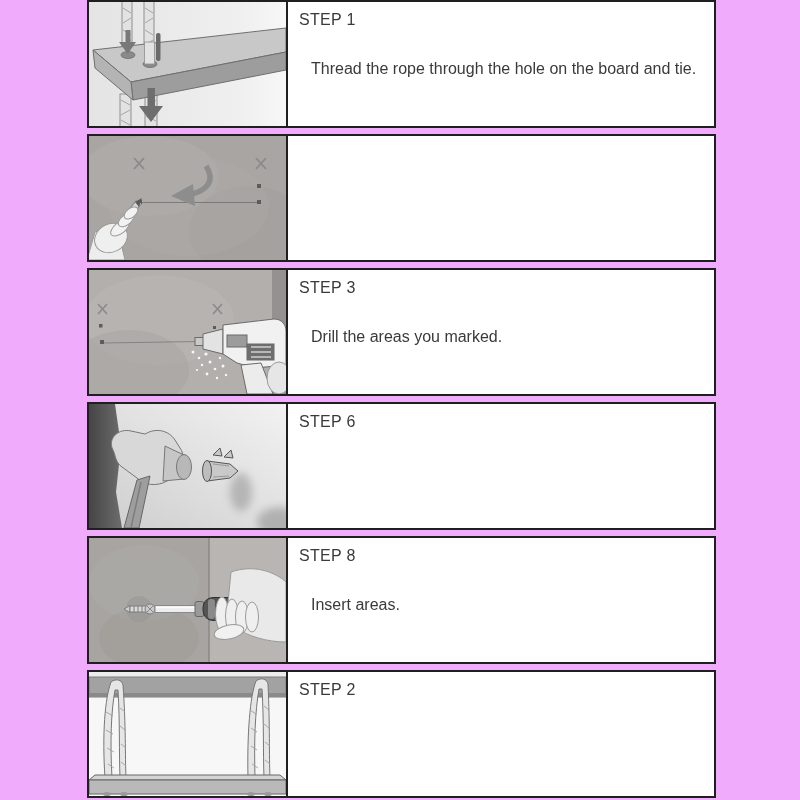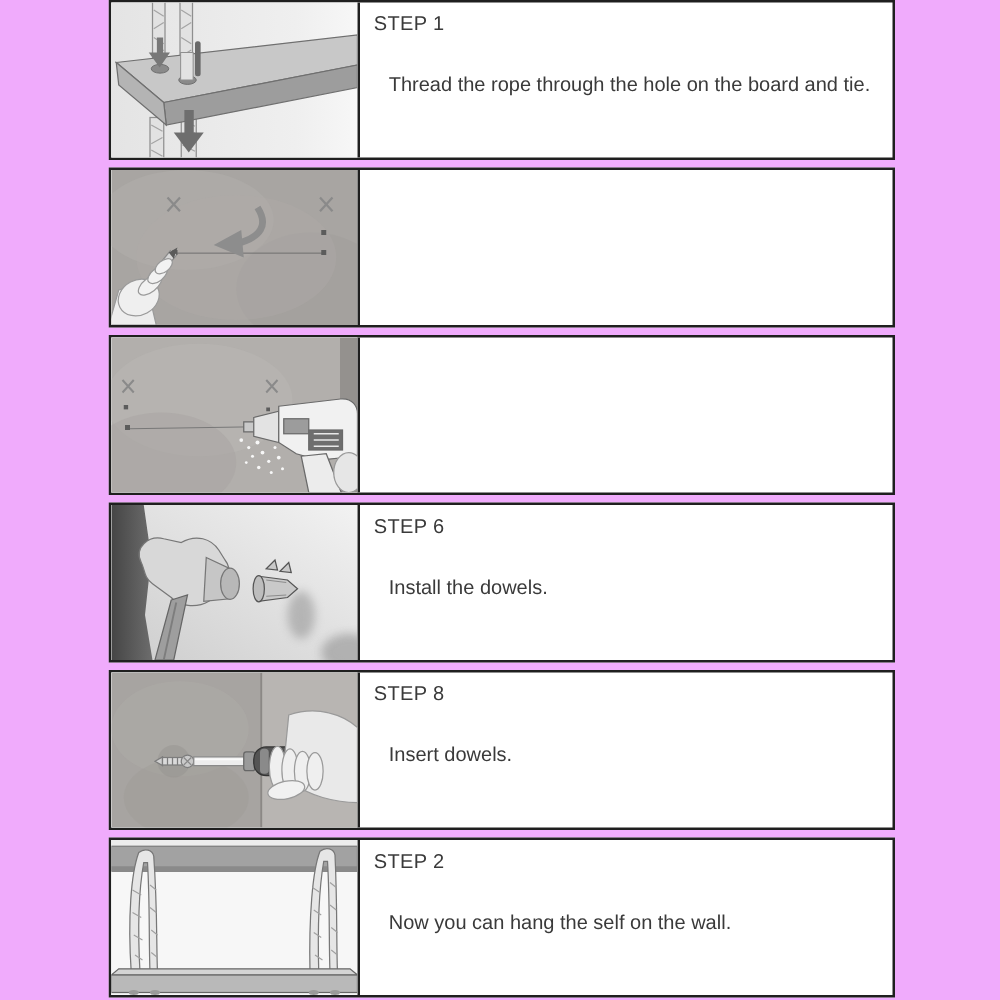--- a/index.html
+++ b/index.html
@@ -154,20 +154,24 @@
               <circle cx="126" cy="99" r="1.3"></circle>
           <circle cx="118" cy="104" r="1.4"></circle>
               <circle cx="128" cy="108" r="1.2"></circle>
               <circle cx="134" cy="96" r="1.5"></circle>
           <circle cx="108" cy="100" r="1.1"></circle>
               <circle cx="137" cy="105" r="1.2"></circle>
               <circle cx="131" cy="88" r="1.2"></circle>
         </g>
       </svg>
     </div>
+    <div class="txt">
+      <div class="step-label">STEP 3</div>
+      <div class="step-desc">Drill the areas you marked.</div>
+    </div>
   </div>
 
   <div class="step-row">
     <div class="illus">
       <svg viewBox="0 0 197 124">
         <defs>
           <linearGradient id="g4" x1="0" y1="1" x2="1" y2="0">
             <stop offset="0" stop-color="#cdcdcd"></stop>
                 <stop offset="1" stop-color="#f2f2f2"></stop>
           </linearGradient>
@@ -199,21 +203,20 @@
           <polygon points="135,53 142,46 144,54" fill="#c9c9c9"></polygon>
           <polygon points="118,57 141,60 149,67 141,74 118,77" fill="#c9c9c9"></polygon>
           <ellipse cx="118" cy="67" rx="4.5" ry="10.5" fill="#bdbdbd"></ellipse>
           <line x1="124" y1="60" x2="140" y2="62" stroke="#8c8c8c" stroke-width="0.8"></line>
           <line x1="124" y1="73" x2="140" y2="72" stroke="#8c8c8c" stroke-width="0.8"></line>
         </g>
       </svg>
     </div>
     <div class="txt">
       <div class="step-label">STEP 6</div>
-      <div class="step-desc">Install the dowels.</div>
     </div>
   </div>
 
   <div class="step-row">
     <div class="illus">
       <svg viewBox="0 0 197 124">
         <rect width="197" height="124" fill="#a7a4a1"></rect>
         <rect x="120" y="0" width="77" height="124" fill="#b8b5b2"></rect>
         <line x1="120" y1="0" x2="120" y2="124" stroke="#8b8885" stroke-width="1.5"></line>
         <ellipse cx="55" cy="45" rx="55" ry="38" fill="#b0ada9" opacity="0.45"></ellipse>
@@ -242,21 +245,21 @@
           <ellipse cx="133" cy="76" rx="6.5" ry="17" fill="#efefef"></ellipse>
           <ellipse cx="143" cy="78" rx="6.5" ry="17" fill="#efefef"></ellipse>
           <ellipse cx="153" cy="79" rx="6.5" ry="16" fill="#efefef"></ellipse>
           <ellipse cx="163" cy="79" rx="6.5" ry="15" fill="#efefef"></ellipse>
           <ellipse cx="140" cy="94" rx="15" ry="7" fill="#f1f1f1" transform="rotate(-12 140 94)"></ellipse>
         </g>
       </svg>
     </div>
     <div class="txt">
       <div class="step-label">STEP 8</div>
-      <div class="step-desc">Insert dowels.</div>
+      <div class="step-desc">Insert areas.</div>
     </div>
   </div>
 
   <div class="step-row">
     <div class="illus">
       <svg viewBox="0 0 197 124">
         <rect width="197" height="124" fill="#f7f7f7"></rect>
         <rect x="0" y="0" width="197" height="5" fill="#ececec"></rect>
         <rect x="0" y="5" width="197" height="20" fill="#a2a2a2" stroke="#7d7d7d" stroke-width="1"></rect>
         <rect x="0" y="21" width="197" height="4" fill="#8a8a8a"></rect>
@@ -280,18 +283,17 @@
           <rect x="0" y="108" width="197" height="14" fill="#b9b9b9"></rect>
         </g>
         <ellipse cx="18" cy="122" rx="4" ry="2" fill="#9a9a9a"></ellipse>
         <ellipse cx="35" cy="122" rx="4" ry="2" fill="#9a9a9a"></ellipse>
         <ellipse cx="162" cy="122" rx="4" ry="2" fill="#9a9a9a"></ellipse>
         <ellipse cx="179" cy="122" rx="4" ry="2" fill="#9a9a9a"></ellipse>
       </svg>
     </div>
     <div class="txt">
       <div class="step-label">STEP 2</div>
-      <div class="step-desc">Now you can hang the self on the wall.</div>
     </div>
   </div>
 
 </div>
 </div>
 
 </body></html>

